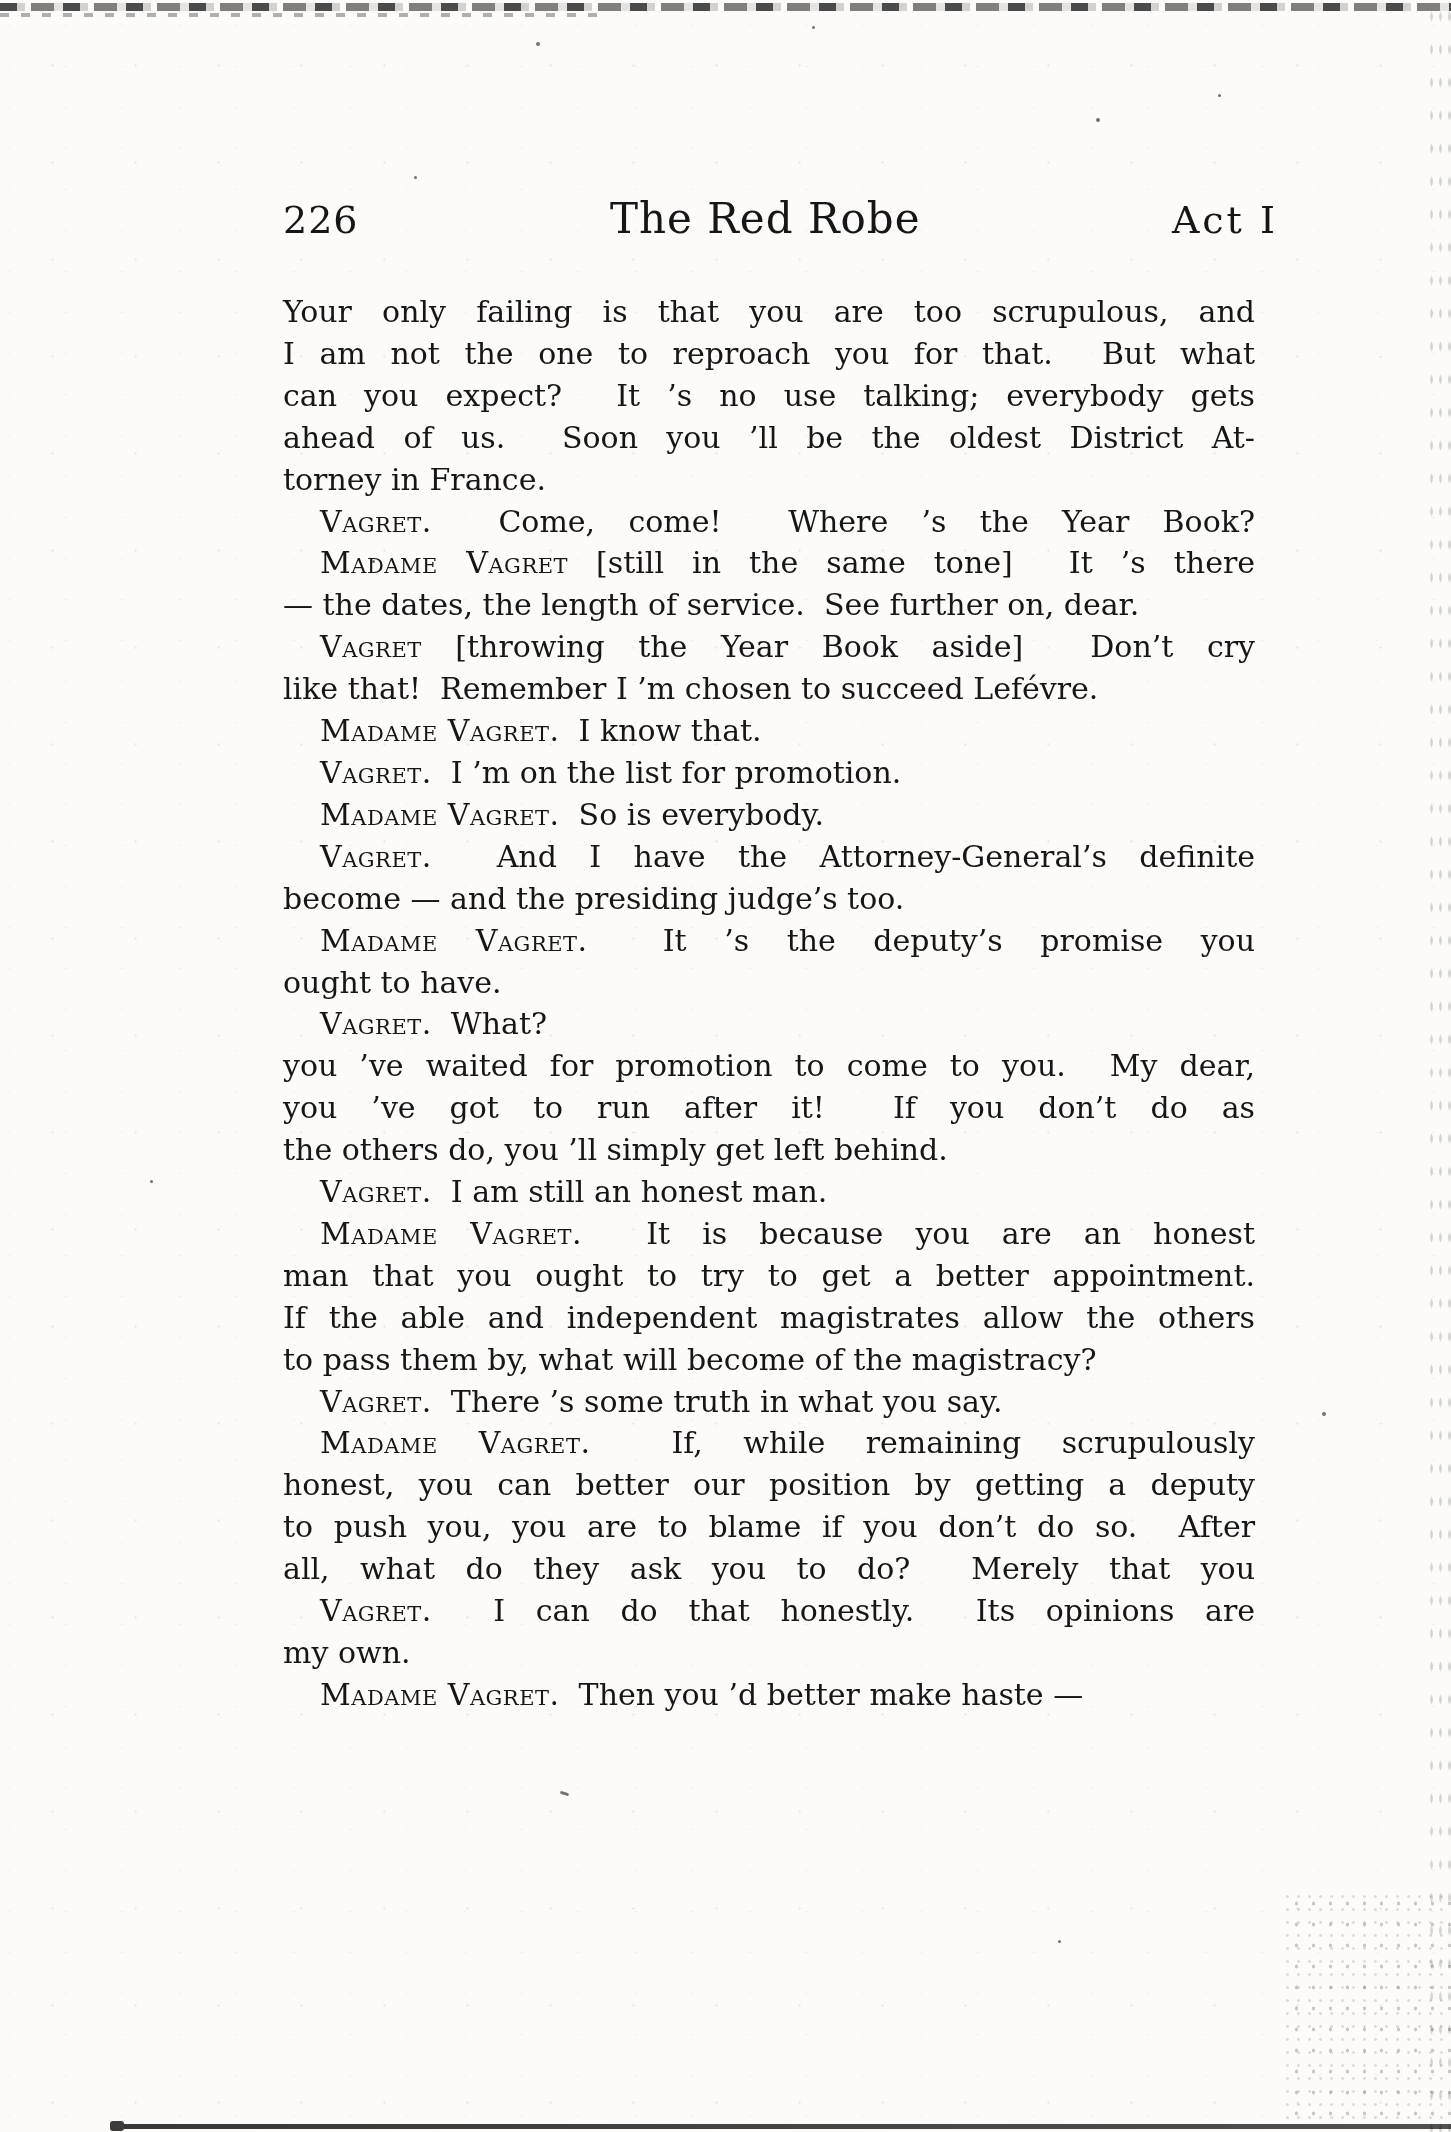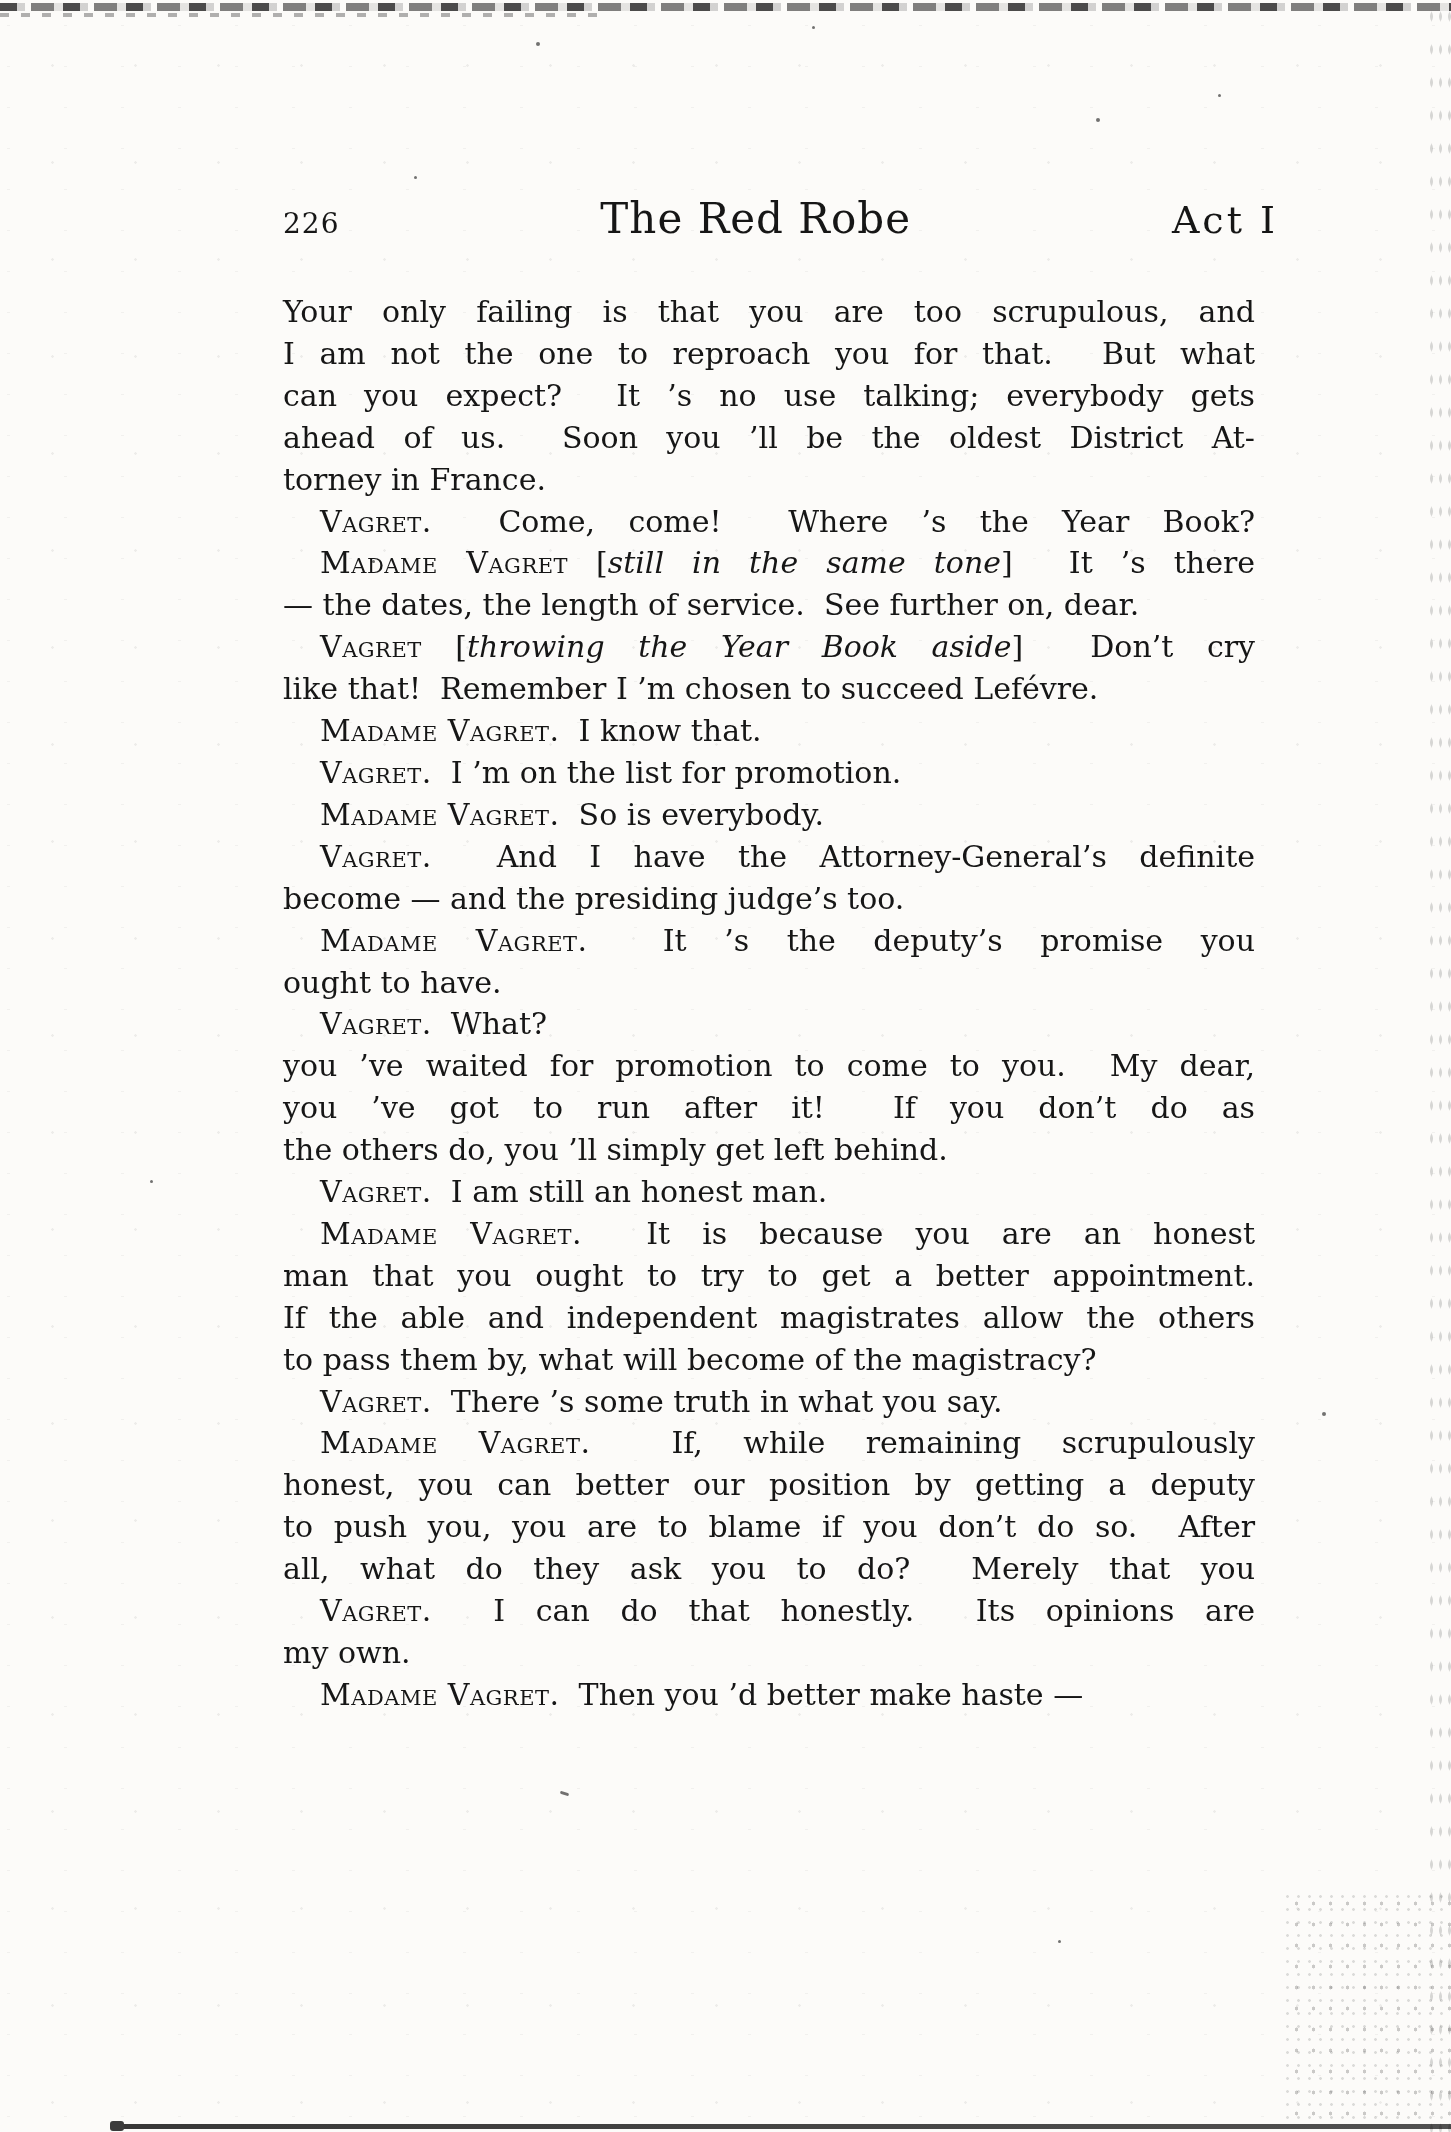--- a/index.html
+++ b/index.html
@@ -59,37 +59,37 @@
     position:absolute;right:0;top:0;width:24px;height:100%;
     background-image:radial-gradient(rgba(0,0,0,.15) 1px, transparent 1.5px);
     background-size:9px 33px;
   }
   .speck{position:absolute;background:rgba(0,0,0,.55);border-radius:50%;}
   
   .header{
     position:absolute;top:194px;left:283px;width:995px;
     display:flex;justify-content:space-between;align-items:baseline;
   }
-  .pageno{font-size:28px;letter-spacing:1px;}
+  .pageno{font-size:38px;letter-spacing:1px;}
   .title{font-size:42px;letter-spacing:1px;}
   .act{font-size:38px;letter-spacing:3px;}
   
   .text-block{
     position:absolute;top:291px;left:283px;width:972px;
   }
   .line{
     font-size:30px;
     line-height:41.9px;
     white-space:pre-wrap;
     text-align:justify;
   }
   .line.fill{text-align-last:justify;}
   .line.indent{text-indent:37px;}
   .sc{font-variant-caps:small-caps;letter-spacing:.5px;}
-  .it{font-style:italic;}
+  .it{}
 </style>
 </head>
 <body>
 
 <div class="page">
 
   <div class="scan-top"></div>
   <div class="scan-top-2"></div>
   <div class="scan-bottom"></div>
   <div class="speckle-br"></div>

